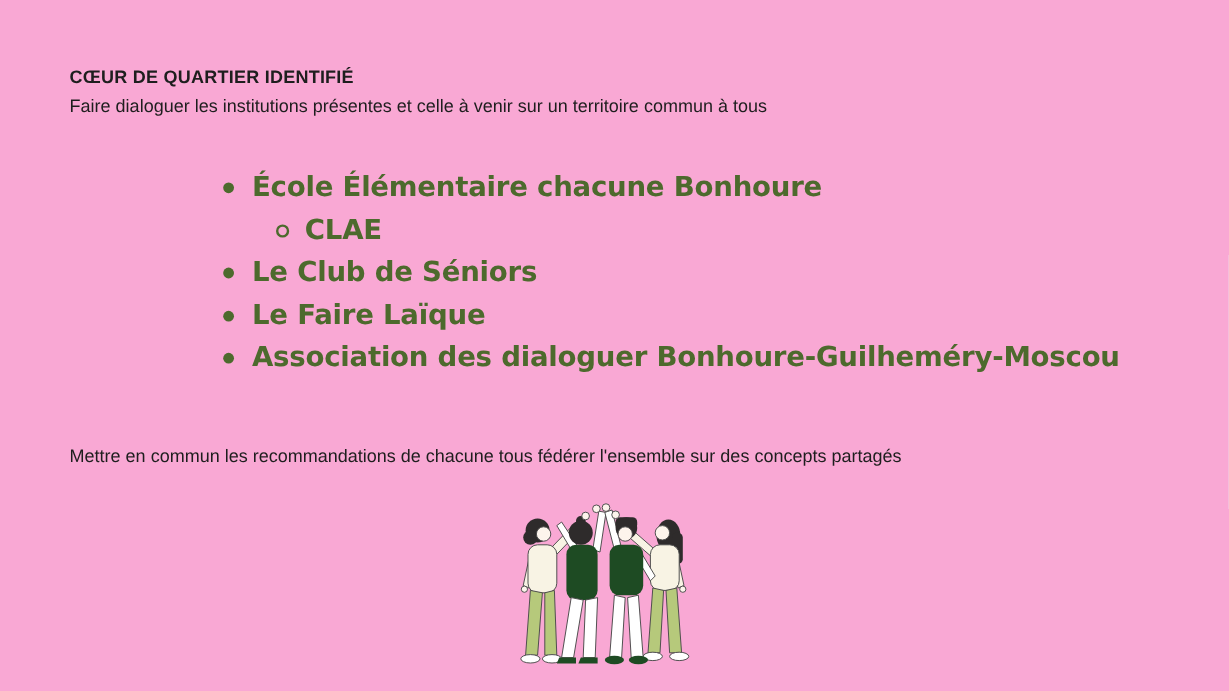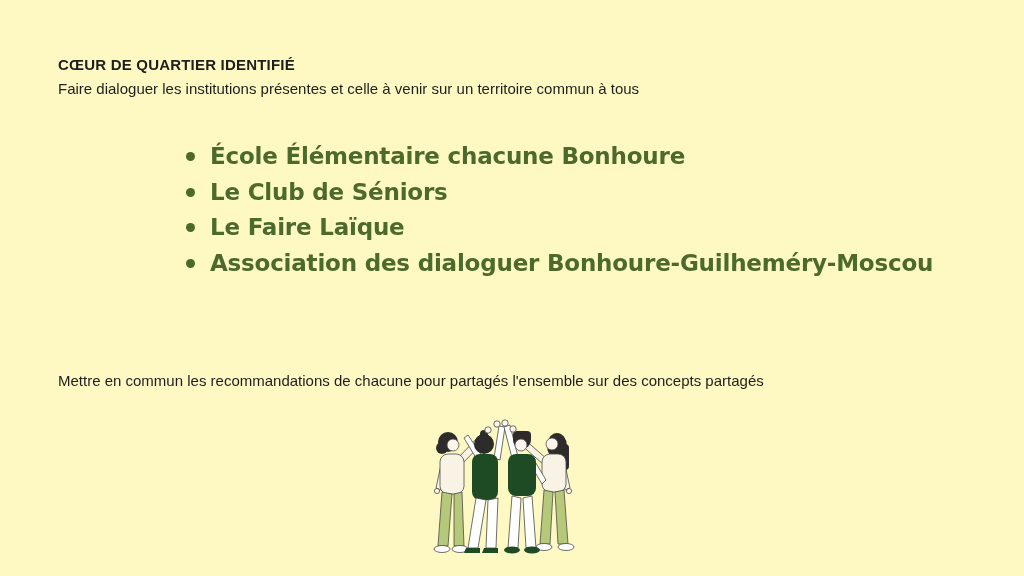--- a/index.html
+++ b/index.html
@@ -1,19 +1,19 @@
 <!DOCTYPE html>
 <html><head>
 <meta charset="utf-8">
 <style>
   html,body{margin:0;padding:0;background:#e9e9e9;}
   .slide{
     position:relative;
     width:1024px;height:576px;
-    background:#fef9c3;
+    background:#f9a8d4;
     overflow:hidden;
     font-family:"Liberation Sans",sans-serif;
   }
   .title{
     position:absolute;left:58px;top:56px;
     font-size:15px;font-weight:bold;
     color:var(--text,#1e1e1e);
     letter-spacing:.2px;
   }
   .subtitle{
@@ -61,26 +61,27 @@
 </head>
 <body>
 
 <div class="slide" style="--accent: #4d6a2d; --text: #1e1e1e; --ill-dark-green: #1e4b23; --ill-olive: #b6c97b; --ill-cream: #f8f3e4; --ill-skin: #fdf4ec; --ill-hair: #2e2b2b; --ill-outline: #4a4a4a;">
 
   <div class="title">CŒUR DE QUARTIER IDENTIFIÉ</div>
   <div class="subtitle">Faire dialoguer les institutions présentes et celle à venir sur un territoire commun à tous</div>
 
   <ul class="institution-list">
     <li class="level1">École Élémentaire chacune Bonhoure</li>
+    <li class="level2">CLAE</li>
     <li class="level1">Le Club de Séniors</li>
     <li class="level1">Le Faire Laïque</li>
     <li class="level1">Association des dialoguer Bonhoure-Guilheméry-Moscou</li>
   </ul>
 
-  <div class="footer-text">Mettre en commun les recommandations de chacune pour partagés l'ensemble sur des concepts partagés</div>
+  <div class="footer-text">Mettre en commun les recommandations de chacune tous fédérer l'ensemble sur des concepts partagés</div>
 
   <svg class="illustration" viewBox="0 0 200 160" xmlns="http://www.w3.org/2000/svg" aria-hidden="true">
 
     <g>
       <path class="outlined" d="M56 46 L84 17 L89 22 L62 50 Z" fill="var(--ill-cream)"></path>
       <path class="outlined" d="M42 46 L36 74 L41 76 L47 50 Z" fill="var(--ill-cream)"></path>
       <circle cx="37" cy="77" r="2.6" fill="var(--ill-skin)" class="outlined"></circle>
       <circle cx="48" cy="28" r="10" fill="var(--ill-hair)"></circle>
       <circle cx="42" cy="34" r="6" fill="var(--ill-hair)"></circle>
       <circle cx="53" cy="31" r="6" fill="var(--ill-skin)" class="outlined"></circle>

